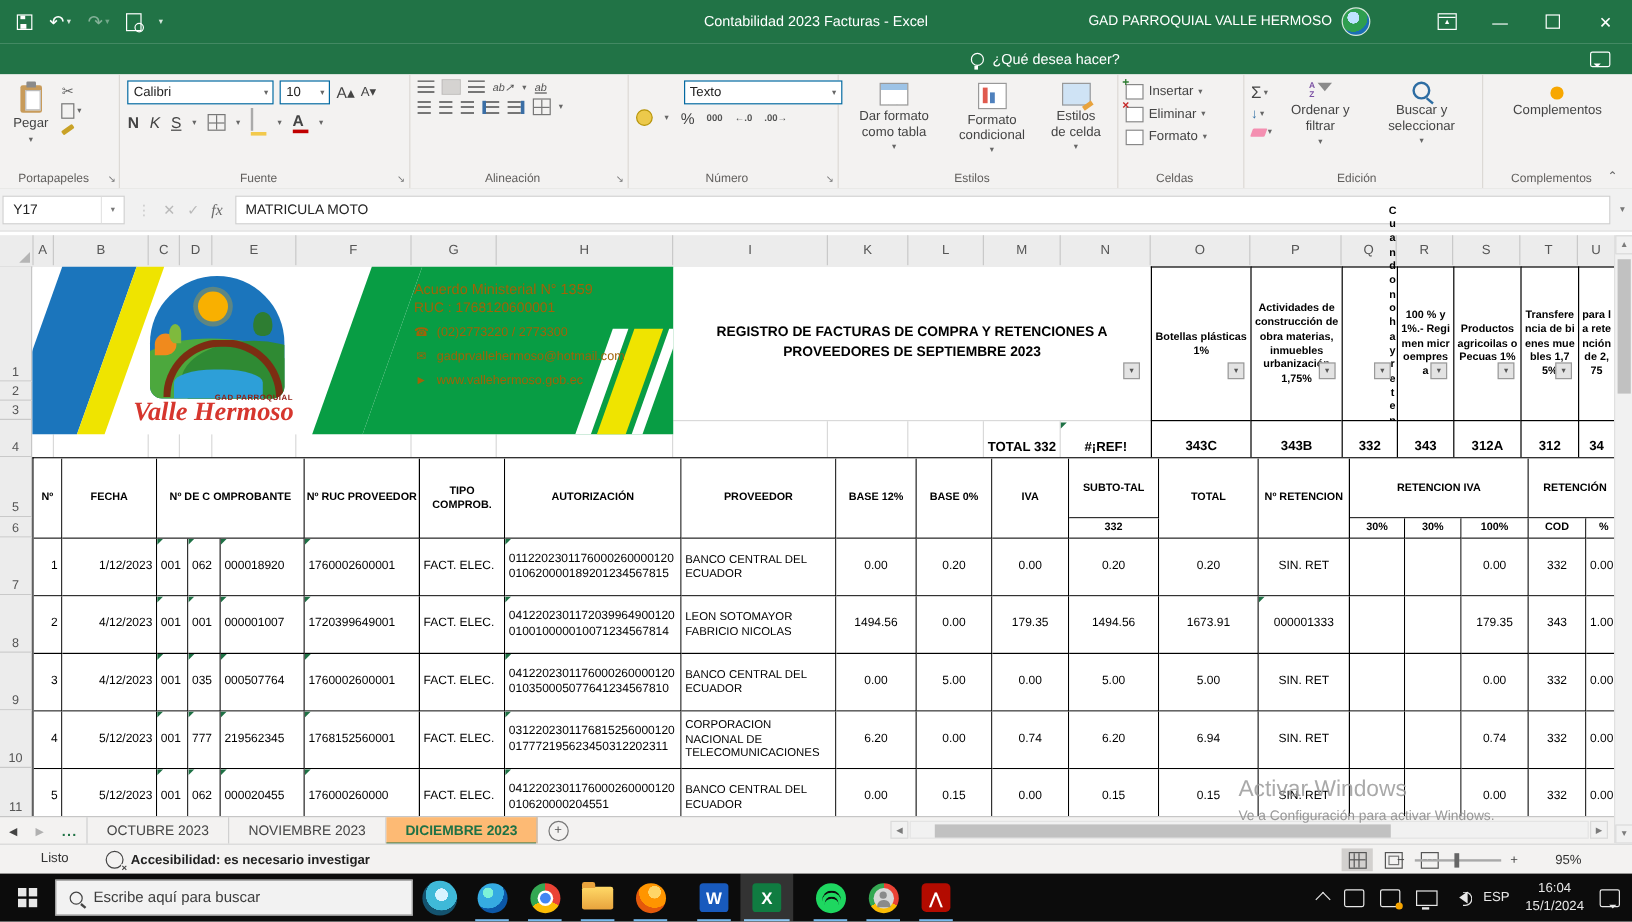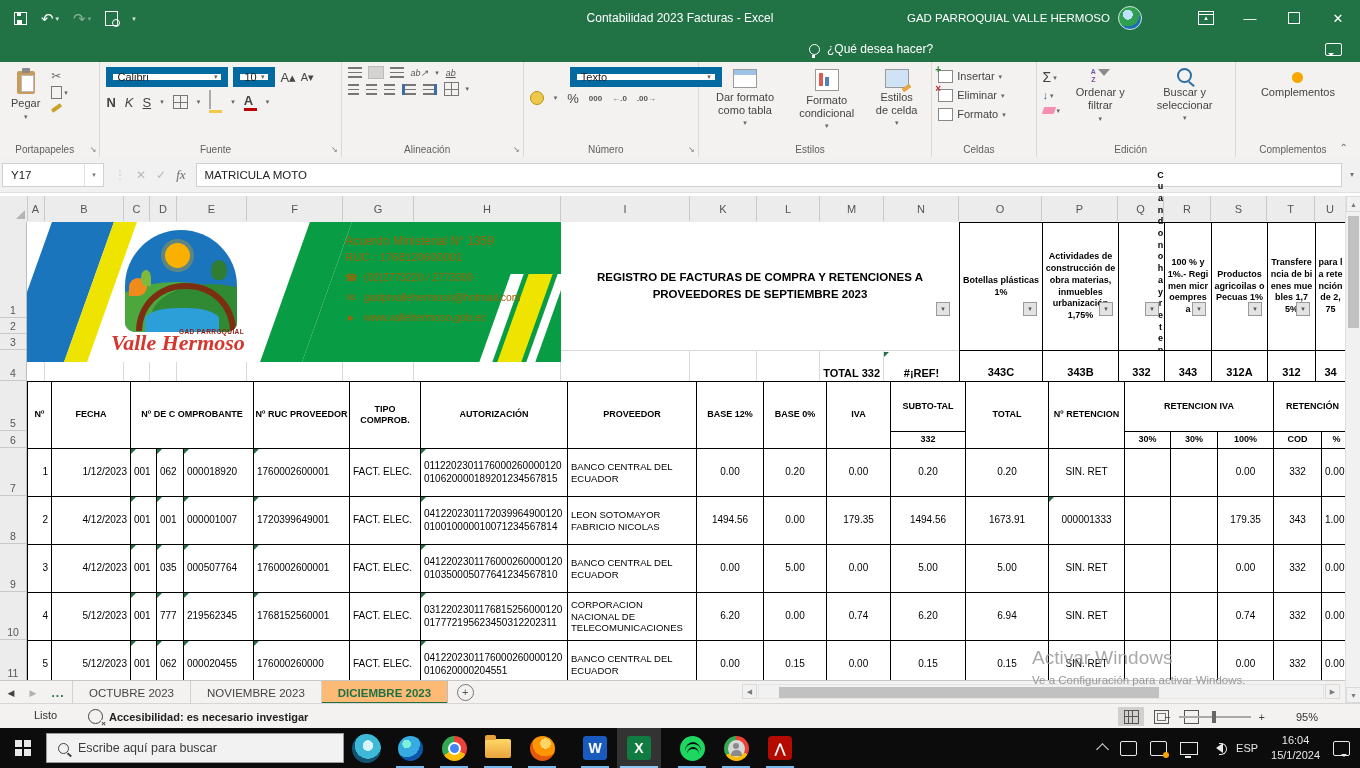--- a/index.html
+++ b/index.html
@@ -45,21 +45,21 @@
   .clipico{width:18px;height:23px;background:#c89b5a;border-radius:2px;position:relative;margin-top:2px;}
   .clipico:before{content:"";position:absolute;left:5px;top:-3px;width:8px;height:5px;background:#8a8a8a;border-radius:1px;}
   .clipico:after{content:"";position:absolute;left:4px;top:4px;width:11px;height:15px;background:#fff;border:1px solid #bbb;}
   .minicol{display:flex;flex-direction:column;justify-content:flex-start;gap:4px;padding-top:3px;}
   .mini{font-size:12px;color:#666;line-height:1;display:flex;align-items:center;gap:2px;}
   .copyic{width:9px;height:11px;border:1.2px solid #777;position:relative;background:#f3f2f1;}
   .copyic:before{content:"";position:absolute;left:2.5px;top:-3.5px;width:9px;height:11px;border:1.2px solid #777;z-index:-1;}
   .brushic{width:11px;height:4px;background:#c9a227;transform:rotate(-35deg);border-radius:1px;position:relative;top:3px;}
   .fcol{display:flex;flex-direction:column;gap:4px;}
   .frow{display:flex;align-items:center;gap:5px;}
-  .sel{background:#fff;border:7px solid #0369a1;height:20px;font-size:11px;color:#222;display:flex;align-items:center;justify-content:space-between;padding:0 4px;box-sizing:border-box;}
+  .sel{background:#fff;border:1px solid #0369a1;height:20px;font-size:11px;color:#222;display:flex;align-items:center;justify-content:space-between;padding:0 4px;box-sizing:border-box;}
   .sel .dd7{font-size:7px;color:#666;}
   .fmt{font-size:13px;color:#444;line-height:1;}
   .bold{font-weight:bold;} .ital{font-style:italic;} .unds{text-decoration:underline;}
   .dd7{font-size:7px;color:#666;}
   .colorbar{display:block;width:13px;height:3px;margin-top:1px;}
   .gridic{width:13px;height:12px;border:1px solid #777;background:
       linear-gradient(#777,#777) 50% 0/1px 100% no-repeat,
       linear-gradient(#777,#777) 0 50%/100% 1px no-repeat;}
   .lnico{width:14px;height:11px;background:repeating-linear-gradient(to bottom,#767676 0 1.6px,transparent 1.6px 4.6px);}
   .lnico.sh{width:11px;}
@@ -371,21 +371,21 @@
           <span class="gridic"></span>
             <span class="dd7">▾</span>
         </div>
       </div>
       <div class="glabel">Alineación</div>
       <div class="launch">↘</div>
     </div>
 
     <div class="rgroup" style="width:162px;">
       <div class="fcol" style="width:100%;">
-        <div class="sel" style="width:152px;margin-left:40px;">
+        <div class="sel" style="width:132px;margin-left:40px;">
             <span>Texto</span>
             <span class="dd7">▾</span>
           </div>
         <div class="frow" style="gap:10px;">
           <span class="coin"></span>
             <span class="dd7">▾</span>
           <span class="fmt">%</span>
           <span class="num8">000</span>
           <span class="num8">←.0</span>
           <span class="num8">.00→</span>

